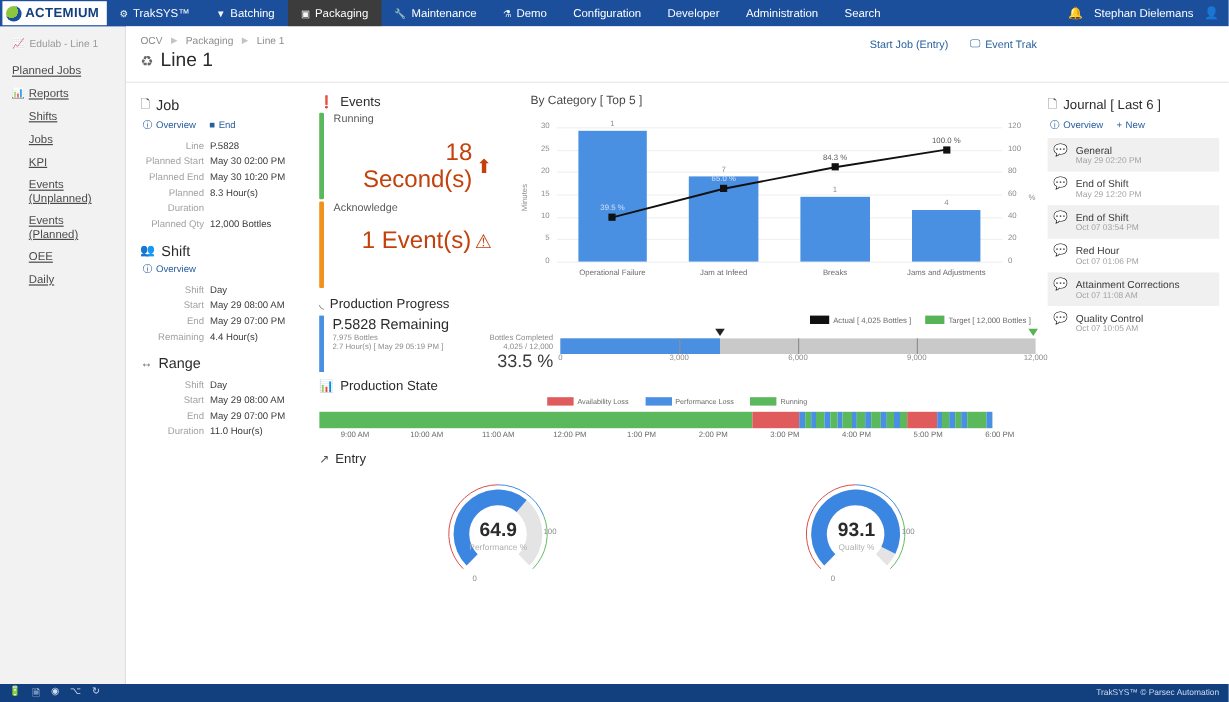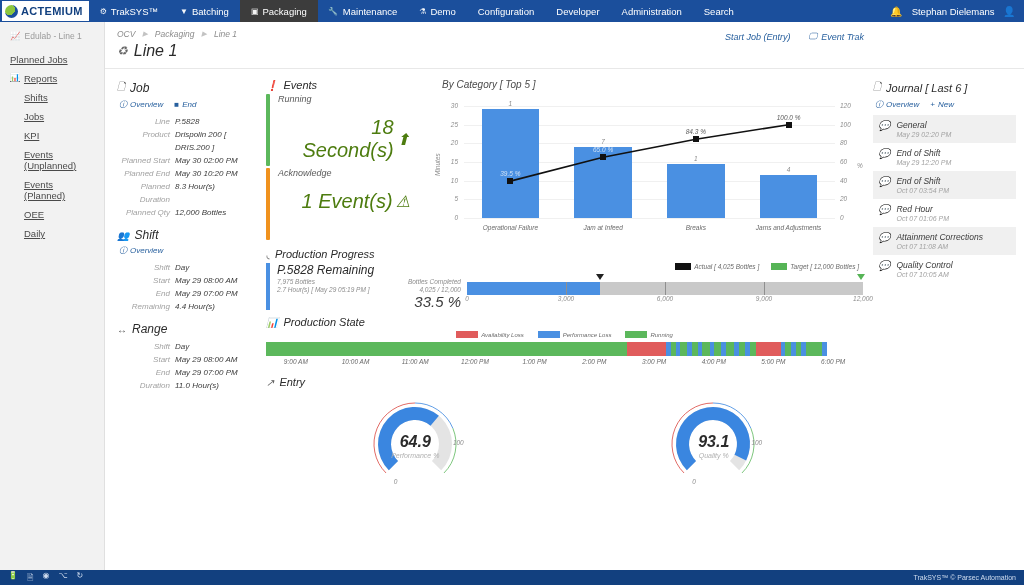--- a/index.html
+++ b/index.html
@@ -27,21 +27,21 @@
   .navitem.active { background:#3c3c3c; }
   .navicon { font-size:8px; opacity:.95; display:inline-block; }
   .nav-right { margin-left:auto; display:flex; align-items:center; gap:9px; padding-right:8px; }
   
   .body-wrap { display:flex; height:548px; }
   .sidebar { width:105px; background:#f2f2f2; border-right:1px solid #e0e0e0;
      padding-top:7px; font-size:9.5px; color:#555; }
   .side-head { padding:2px 8px 9px 10px; color:#9a9a9a; font-size:8.5px; display:flex; gap:4px; }
   .side-item { padding:4px 8px 4px 10px; cursor:pointer; color:#4a4a4a; display:flex; gap:4px;text-decoration:underline; }
   .side-item.sub { padding-left:24px; }
-  .content { flex:1; background:#fff; position:relative;font-style:italic; }
+  .content { flex:1; background:#fff; position:relative; }
   
   .crumbs { display:flex; align-items:center; gap:7px; padding:7px 0 0 12px;
     color:#8d8d8d; font-size:8.5px; }
   .crumbs .sep { color:#c3c3c3; font-size:7px; }
   .pagetitle { display:flex; align-items:center; gap:6px; padding:3px 0 0 12px;
     font-size:16px; color:#2b2b2b; }
   .pagetitle .ic { font-size:12px; color:#666; }
   .top-actions { position:absolute; right:160px; top:9px; display:flex; gap:18px;
     color:#28609e; font-size:9px; }
   .top-actions span { cursor:pointer; display:flex; gap:4px; align-items:center; }
@@ -59,21 +59,21 @@
   .sublinks span { cursor:pointer; display:flex; gap:3px; align-items:center; }
   .kv { display:flex; font-size:8px; line-height:13px; }
   .kv .k { color:#a2a2a2; text-align:right; width:58px; padding-right:5px; flex:none; }
   .kv .v { color:#3b3b3b; }
   .blk { margin-bottom:9px; }
   
   .evt { display:flex; margin-bottom:2px; }
   .evt .bar { width:4px; flex:none; border-radius:1px; }
   .evt .in { flex:1; padding-left:8px; }
   .evt .lbl { font-size:9px; color:#5a5a5a; }
-  .evt .big { font-size:20px; color:#4d7c0f; text-align:right; padding-right:6px;
+  .evt .big { font-size:20px; color:#c2410c; text-align:right; padding-right:6px;
      margin-top:12px; display:flex; justify-content:flex-end; align-items:center; gap:3px; }
   
   .chart-title { font-size:10px; color:#4a4a4a; margin:0 0 2px 20px; }
   .chart-area { position:relative; height:150px; }
   .axis-lbl { position:absolute; font-size:6.5px; color:#8d8d8d; }
   .ylab { position:absolute; font-size:6.5px; color:#8d8d8d; transform:rotate(-90deg);
      transform-origin:left top; }
   .grid { position:absolute; left:42px; right:28px; border-top:1px solid #f0f0f0; }
   .bar-col { position:absolute; bottom:0; background:#4a90e2; }
   .bar-val { position:absolute; font-size:6.5px; color:#8d8d8d; text-align:center; }
@@ -254,24 +254,20 @@
               </span>
               <span>
                 <span>■</span>
                 <span>End</span>
               </span>
             </div>
           <div id="jobfields">
               <div class="kv">
                 <div class="k">Line</div>
                 <div class="v">P.5828</div>
-              </div>
-              <div class="kv">
-                <div class="k">Product</div>
-                <div class="v">Drispolin 200 [ DRIS.200 ]</div>
               </div>
               <div class="kv">
                 <div class="k">Planned Start</div>
                 <div class="v">May 30 02:00 PM</div>
               </div>
               <div class="kv">
                 <div class="k">Planned End</div>
                 <div class="v">May 30 10:20 PM</div>
               </div>
               <div class="kv">

